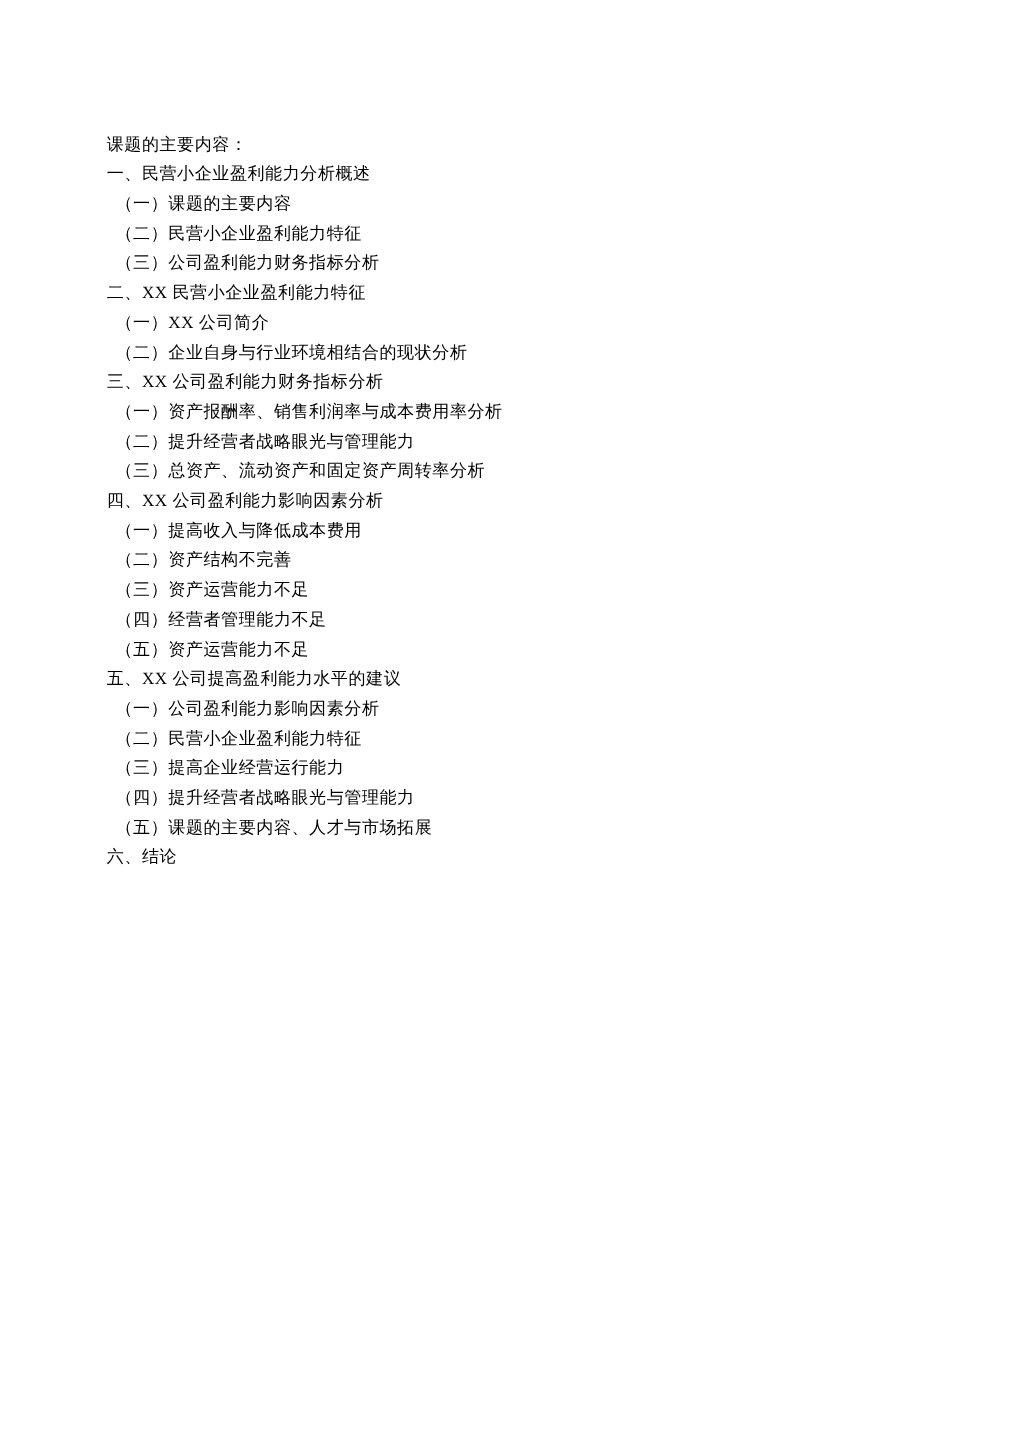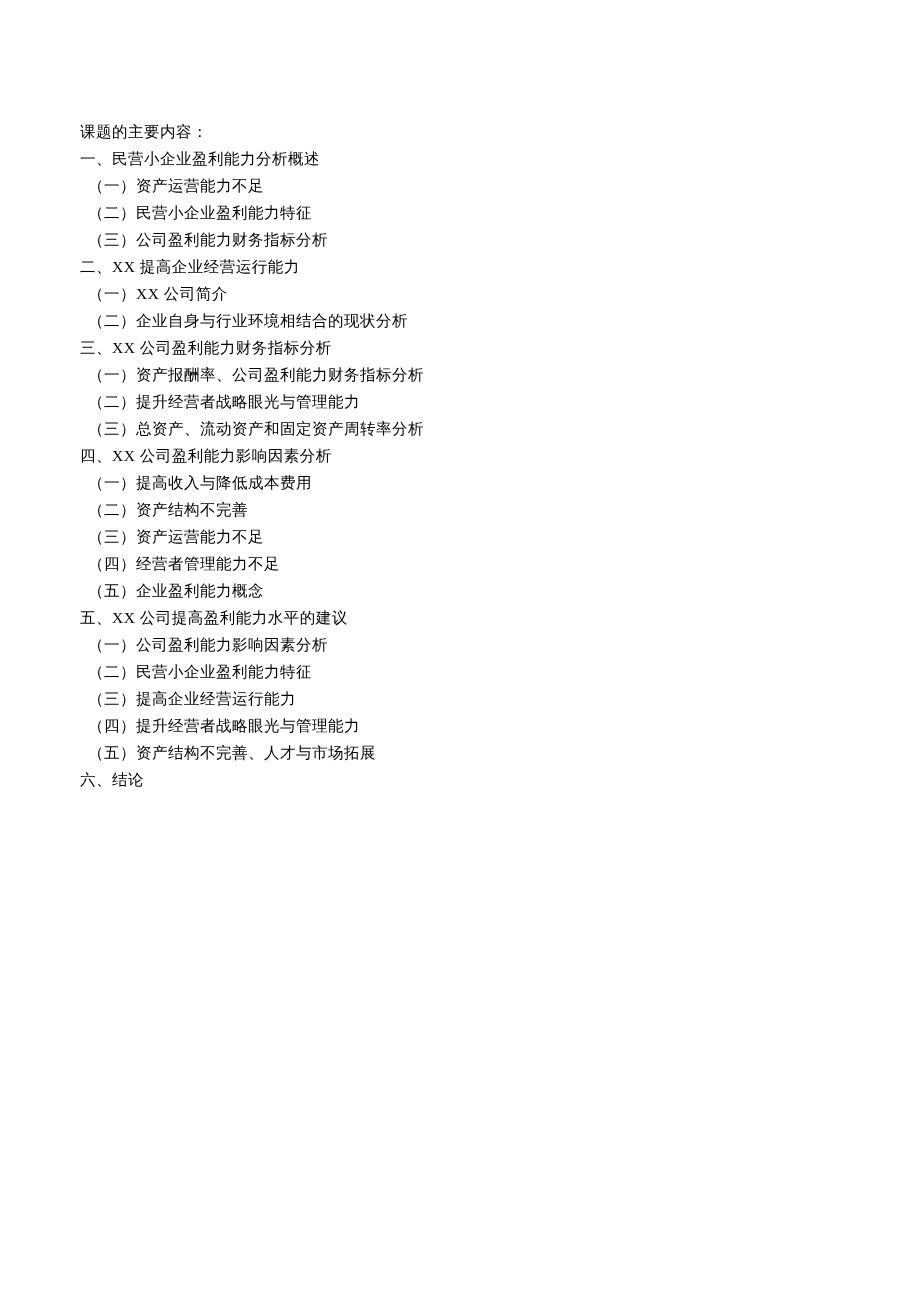--- a/index.html
+++ b/index.html
@@ -12,51 +12,52 @@
       font-family: "SimSun", "宋体", serif;
       width: 920px;
       height: 1301px;
       padding: 118px 80px;
     }
     .line {
       font-size: 15.5px;
       line-height: 27px;
       color: #000000;
       letter-spacing: 0.5px;
+      margin-left: 17px;
     }
     .indent {
       padding-left: 8px;
     }
   </style>
 </head>
 <body>
 
 <div class="line">课题的主要内容：</div>
 
 <div class="line">一、民营小企业盈利能力分析概述</div>
-<div class="line indent">（一）资产运营能力不足</div>
+<div class="line indent">（一）课题的主要内容</div>
 <div class="line indent">（二）民营小企业盈利能力特征</div>
 <div class="line indent">（三）公司盈利能力财务指标分析</div>
 
-<div class="line">二、XX 提高企业经营运行能力</div>
+<div class="line">二、XX 民营小企业盈利能力特征</div>
 <div class="line indent">（一）XX 公司简介</div>
 <div class="line indent">（二）企业自身与行业环境相结合的现状分析</div>
 
 <div class="line">三、XX 公司盈利能力财务指标分析</div>
-<div class="line indent">（一）资产报酬率、公司盈利能力财务指标分析</div>
+<div class="line indent">（一）资产报酬率、销售利润率与成本费用率分析</div>
 <div class="line indent">（二）提升经营者战略眼光与管理能力</div>
 <div class="line indent">（三）总资产、流动资产和固定资产周转率分析</div>
 
 <div class="line">四、XX 公司盈利能力影响因素分析</div>
 <div class="line indent">（一）提高收入与降低成本费用</div>
 <div class="line indent">（二）资产结构不完善</div>
 <div class="line indent">（三）资产运营能力不足</div>
 <div class="line indent">（四）经营者管理能力不足</div>
-<div class="line indent">（五）企业盈利能力概念</div>
+<div class="line indent">（五）资产运营能力不足</div>
 
 <div class="line">五、XX 公司提高盈利能力水平的建议</div>
 <div class="line indent">（一）公司盈利能力影响因素分析</div>
 <div class="line indent">（二）民营小企业盈利能力特征</div>
 <div class="line indent">（三）提高企业经营运行能力</div>
 <div class="line indent">（四）提升经营者战略眼光与管理能力</div>
-<div class="line indent">（五）资产结构不完善、人才与市场拓展</div>
+<div class="line indent">（五）课题的主要内容、人才与市场拓展</div>
 
 <div class="line">六、结论</div>
 
 </body></html>

